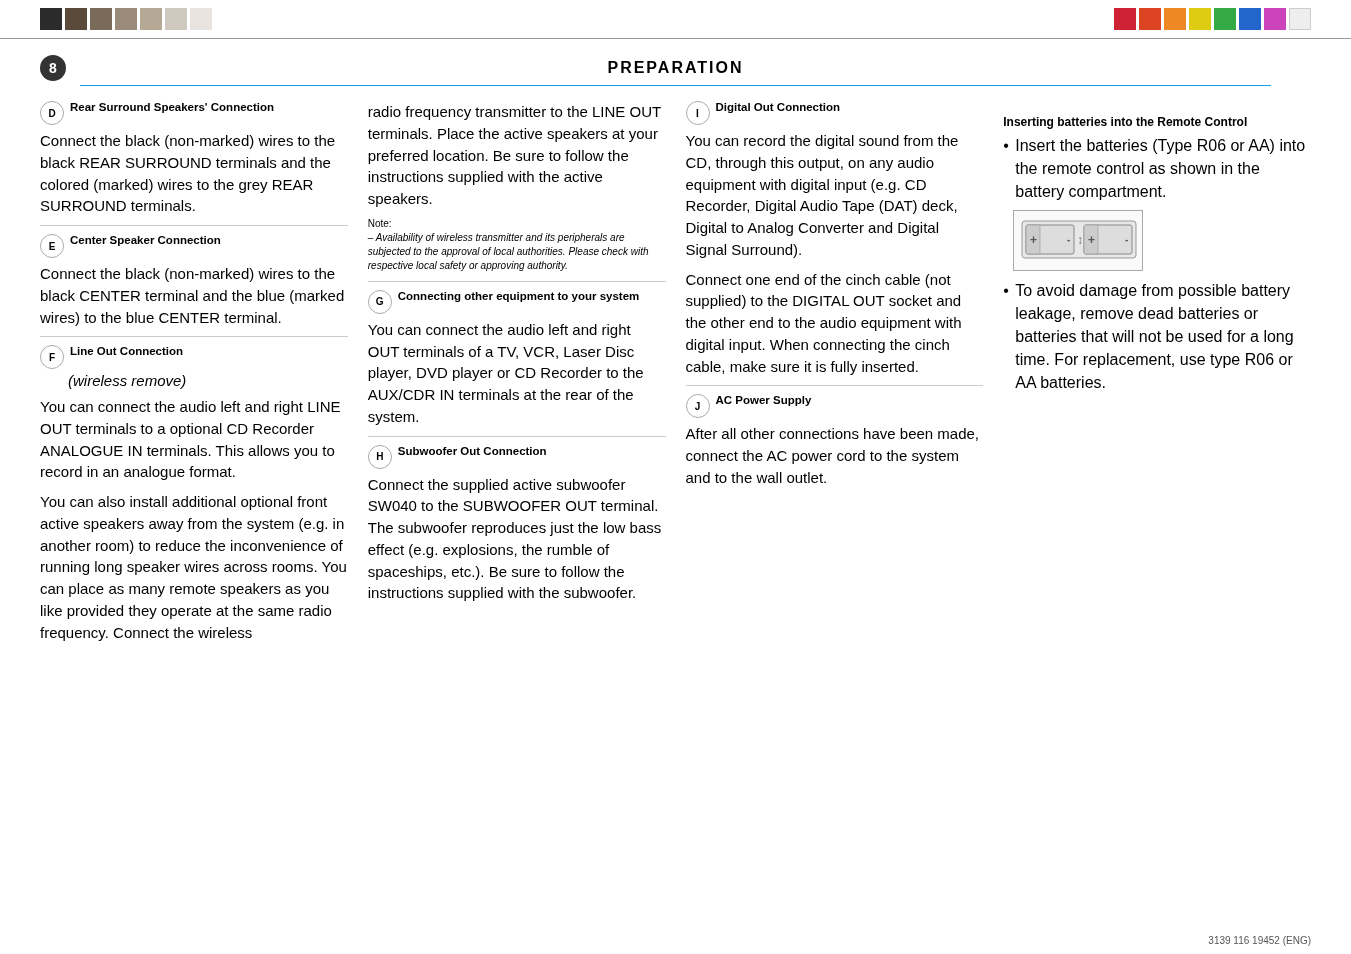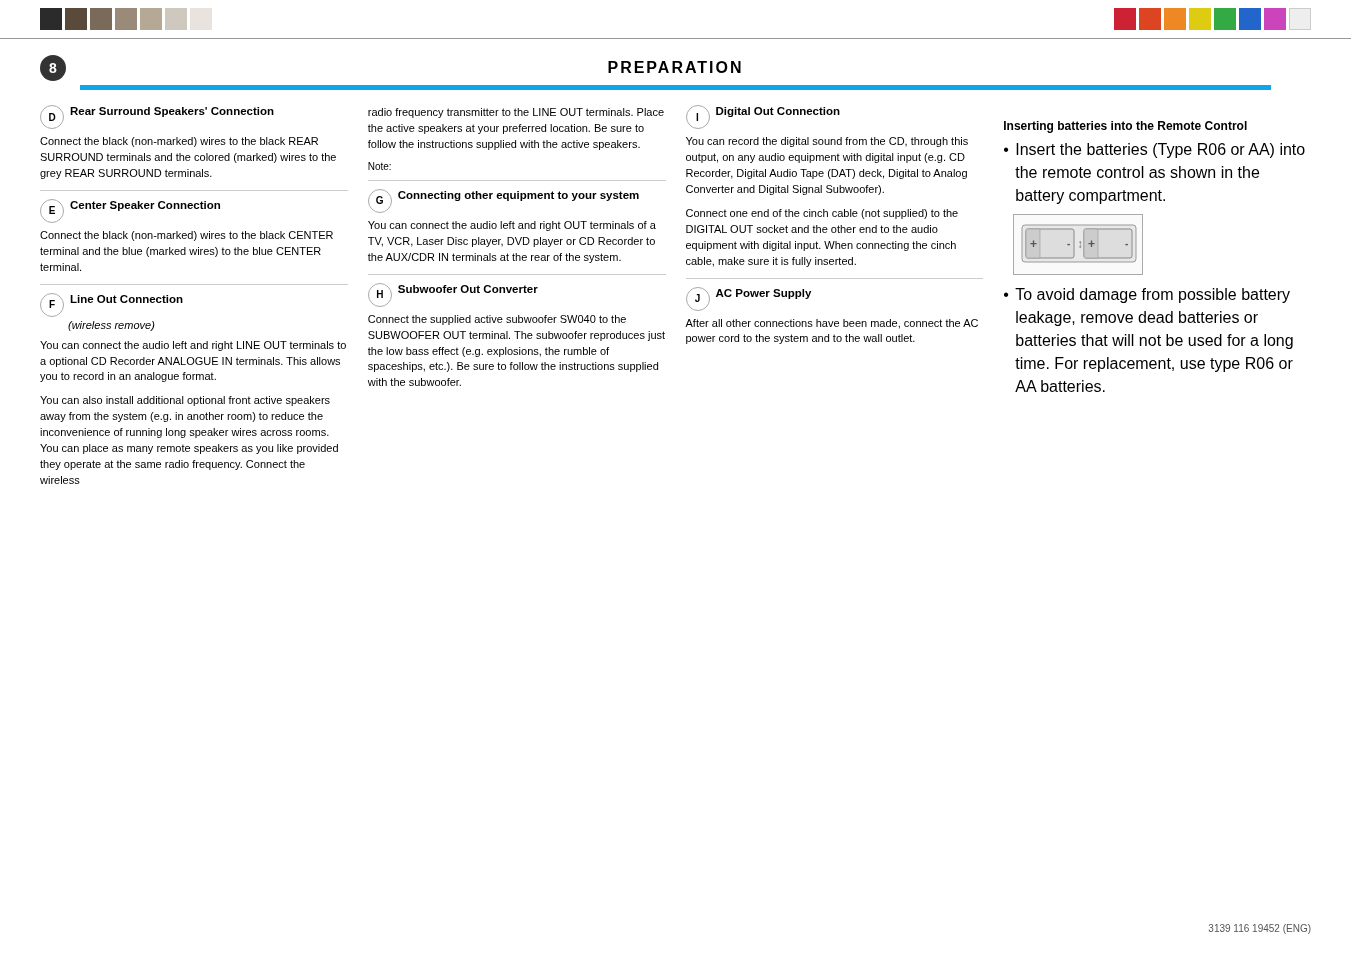--- a/index.html
+++ b/index.html
@@ -62,21 +62,21 @@
       font-size: 14px;
     }
 
     
     .main-title {
       text-align: center;
       font-size: 16px;
       font-weight: bold;
       letter-spacing: 2px;
       padding: 12px 0 8px 0;
-      border-bottom: 5px solid #0ea5e9;
+      border-bottom: 1px solid #0ea5e9;
       margin: 0 40px;
     }
 
     
     .content-area {
       display: grid;
       grid-template-columns: 1fr 1fr 1fr 1fr;
       gap: 0;
       padding: 10px 40px;
       margin-top: 5px;
@@ -93,21 +93,21 @@
     .section-heading {
       font-weight: bold;
       font-size: 11.5px;
       margin-bottom: 5px;
       display: flex;
       align-items: flex-start;
       gap: 4px;
     }
 
     .section-text {
-      font-size: 11px;
+      font-size: 15px;
       line-height: 1.45;
       margin-bottom: 8px;
     }
 
     .section-text p {
       margin-bottom: 5px;
     }
 
     .italic-note {
       font-style: italic;
@@ -139,21 +139,21 @@
 
     .bullet-list li::before {
       content: "•";
       position: absolute;
       left: 0;
     }
 
     
     .bottom-area {
       position: absolute;
-      bottom: 20px;
+      bottom: 8px;
       right: 40px;
       font-size: 10px;
       color: #555;
     }
 
     
     .crosshair-circle {
       width: 24px;
       height: 24px;
       border-radius: 50%;
@@ -339,50 +339,53 @@
         <p>You can also install additional optional front active speakers away from the system (e.g. in another room) to reduce the inconvenience of running long speaker wires across rooms. You can place as many remote speakers as you like provided they operate at the same radio frequency. Connect the wireless</p>
       </div>
     </div>
 
     <div class="column">
       <div class="section-text">
         <p>radio frequency transmitter to the LINE OUT terminals. Place the active speakers at your preferred location. Be sure to follow the instructions supplied with the active speakers.</p>
       </div>
 
       <div class="note-label">Note:</div>
+      <div class="section-text italic-note">
+        <p>– Availability of wireless transmitter and its peripherals are subjected to the approval of local authorities. Please check with respective local safety or approving authority.</p>
+      </div>
 
       <hr class="section-divider">
 
       <div class="section-heading">
         <span class="crosshair-circle">G</span>
         <span>Connecting other equipment to your system</span>
       </div>
       <div class="section-text">
         <p>You can connect the audio left and right OUT terminals of a TV, VCR, Laser Disc player, DVD player or CD Recorder to the AUX/CDR IN terminals at the rear of the system.</p>
       </div>
 
       <hr class="section-divider">
 
       <div class="section-heading">
         <span class="crosshair-circle">H</span>
-        <span>Subwoofer Out Converter</span>
+        <span>Subwoofer Out Connection</span>
       </div>
       <div class="section-text">
         <p>Connect the supplied active subwoofer SW040 to the SUBWOOFER OUT terminal. The subwoofer reproduces just the low bass effect (e.g. explosions, the rumble of spaceships, etc.). Be sure to follow the instructions supplied with the subwoofer.</p>
       </div>
     </div>
 
     <div class="column">
 
       <div class="section-heading">
         <span class="crosshair-circle">I</span>
         <span>Digital Out Connection</span>
       </div>
       <div class="section-text">
-        <p>You can record the digital sound from the CD, through this output, on any audio equipment with digital input (e.g. CD Recorder, Digital Audio Tape (DAT) deck, Digital to Analog Converter and Digital Signal Subwoofer).</p>
+        <p>You can record the digital sound from the CD, through this output, on any audio equipment with digital input (e.g. CD Recorder, Digital Audio Tape (DAT) deck, Digital to Analog Converter and Digital Signal Surround).</p>
       </div>
       <div class="section-text">
         <p>Connect one end of the cinch cable (not supplied) to the DIGITAL OUT socket and the other end to the audio equipment with digital input. When connecting the cinch cable, make sure it is fully inserted.</p>
       </div>
 
       <hr class="section-divider">
 
       <div class="section-heading">
         <span class="crosshair-circle">J</span>
         <span>AC Power Supply</span>

